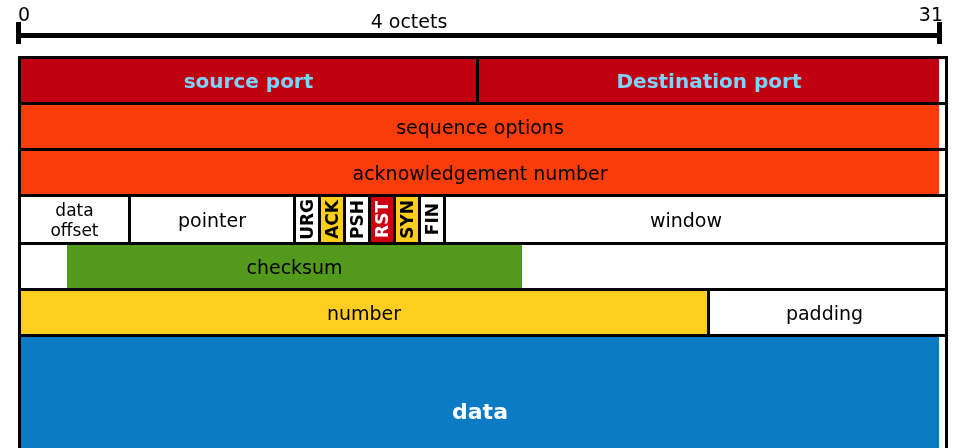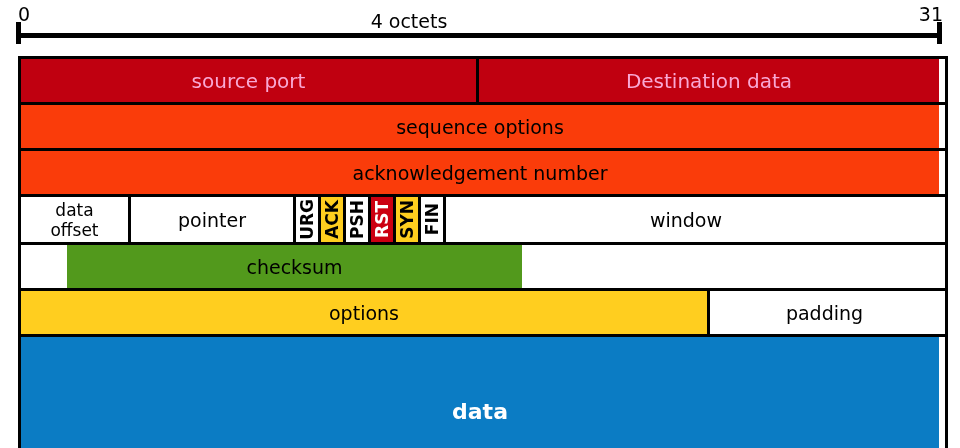--- a/index.html
+++ b/index.html
@@ -85,21 +85,21 @@
     text-align: center;
     font-size: 19px;
     color: #000000;
     overflow: hidden;
   }
   .cell + .cell {
     border-left: 3px solid #000000;
   }
 
   
-  .fill-darkred { background: #C00010; color: #f9a8d4; font-weight: normal; font-size: 20px; }
+  .fill-darkred { background: #C00010; color: #7dd3fc; font-weight: bold; font-size: 20px; }
   .fill-orange  { background: #FA3C0A; }
   .fill-green   { background: #52991C; }
   .fill-yellow  { background: #FFCE1F; }
   .fill-blue    { background: #0B7CC4; color: #ffffff; font-weight: bold; font-size: 22px; }
   .fill-white   { background: #ffffff; }
   .fill-red     { background: #CC0011; color: #ffffff; }
 
   
   .h-std  { height: 43px; }
   .h-flag { height: 45px; }
@@ -137,21 +137,21 @@
     <div class="ruler-label" id="ruler-label-right">31</div>
     <div class="ruler-bar"></div>
     <div class="ruler-tick" id="ruler-tick-left"></div>
     <div class="ruler-tick" id="ruler-tick-right"></div>
   </div>
 
   <div id="packet-table">
 
     <div class="row">
       <div class="cell fill-darkred h-std" style="width:455px;">source port</div>
-      <div class="cell fill-darkred h-std" style="width:463px;">Destination data</div>
+      <div class="cell fill-darkred h-std" style="width:463px;">Destination port</div>
     </div>
 
     <div class="row">
       <div class="cell fill-orange h-std" style="width:918px;">sequence options</div>
     </div>
 
     <div class="row">
       <div class="cell fill-orange h-std" style="width:918px;">acknowledgement number</div>
     </div>
 
@@ -189,21 +189,21 @@
       </div>
 
       <div class="cell fill-white h-flag" style="width:467px;padding-left:16px;">window</div>
     </div>
 
     <div class="row">
       <div class="cell fill-green h-std" style="width:455px;margin-left:46px;">checksum</div>
     </div>
 
     <div class="row">
-      <div class="cell fill-yellow h-std" style="width:686px;">options</div>
+      <div class="cell fill-yellow h-std" style="width:686px;">number</div>
       <div class="cell fill-white h-std" style="width:232px;">padding</div>
     </div>
 
     <div class="row last">
       <div class="cell fill-blue h-data" style="width:918px;">data</div>
     </div>
 
   </div>
 </div>
 

